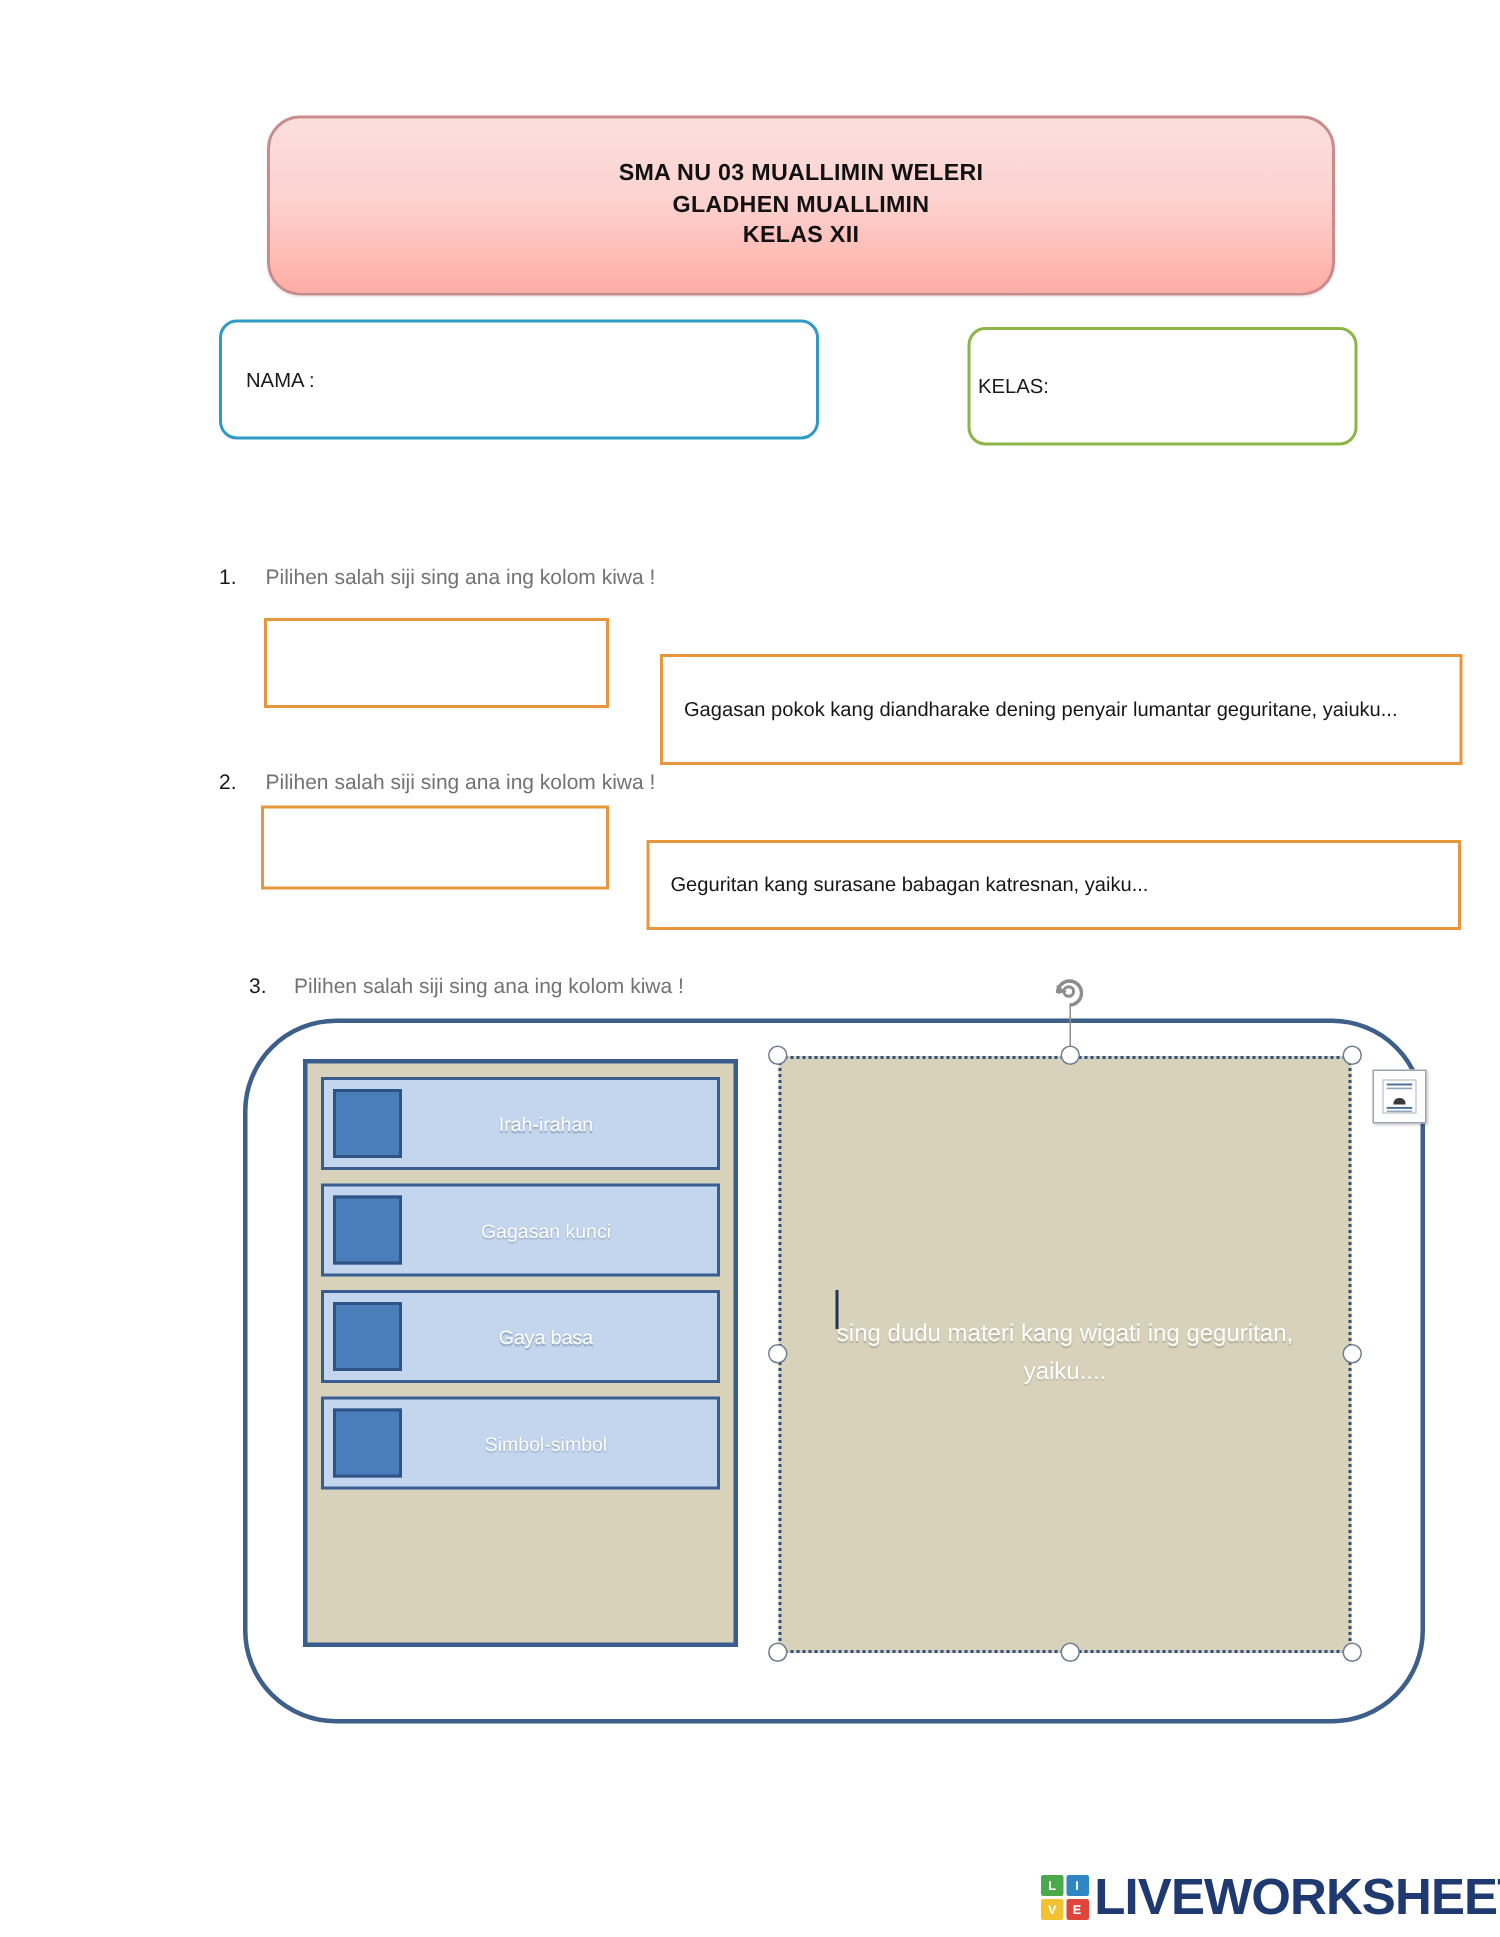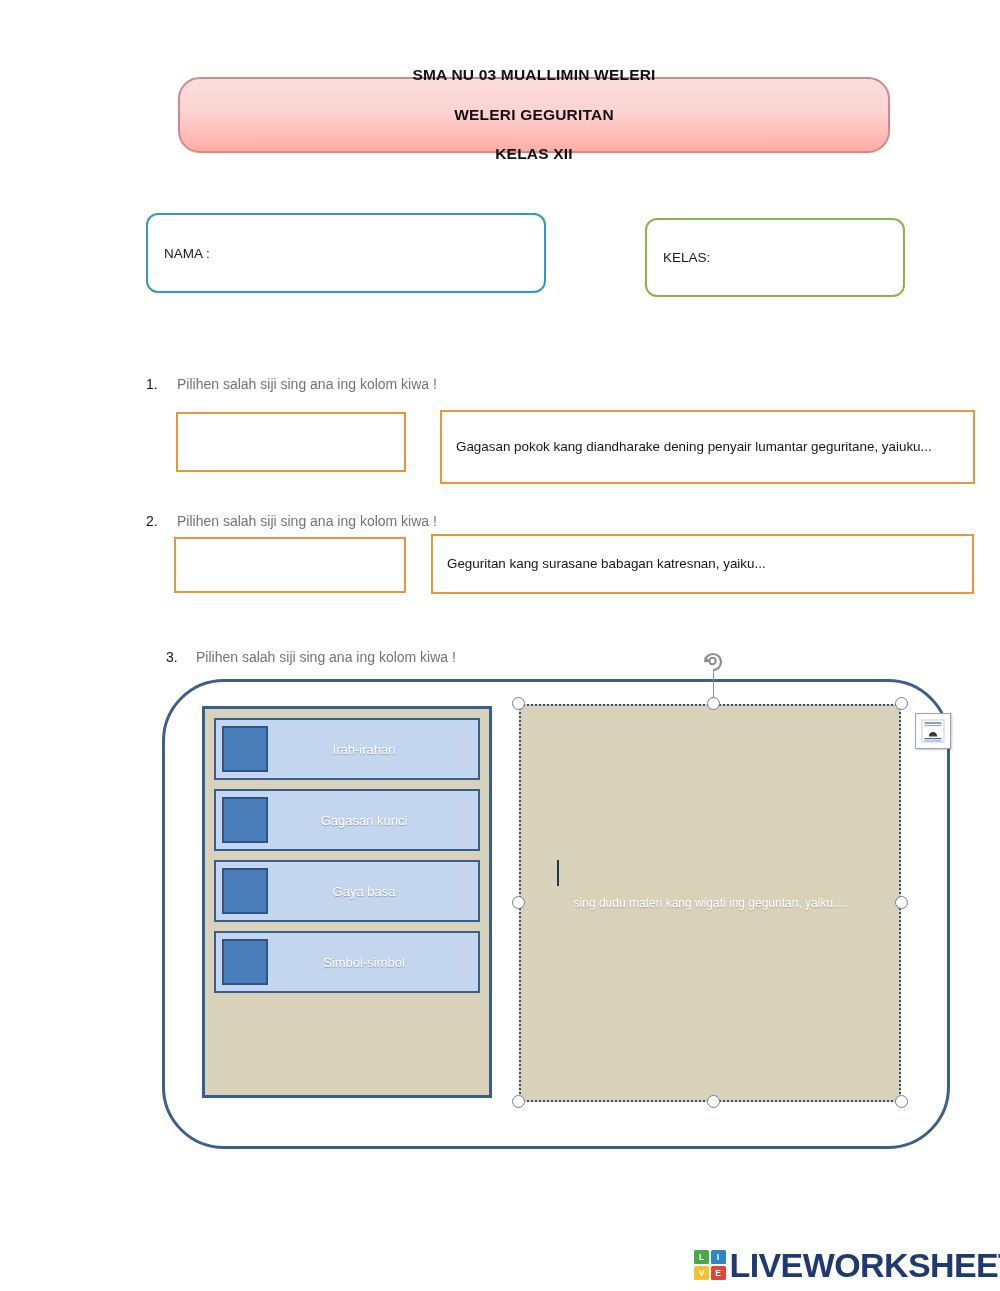--- a/index.html
+++ b/index.html
@@ -15,30 +15,30 @@
     color: #111111;
     overflow: hidden;
   }
 
   
   .header-banner {
     position: absolute;
     left: 178px;
     top: 77px;
     width: 712px;
-    height: 76px;
+    height: 120px;
     box-sizing: border-box;
     border: 2px solid #c98b8b;
     border-radius: 22px;
     background: linear-gradient(180deg, #fbdedd 0%, #fcd3d1 45%, #ffada4 100%);
     display: flex;
     flex-direction: column;
     align-items: center;
     justify-content: center;
-    gap: 21px;
+    gap: 2px;
     box-shadow: 0 1px 2px rgba(0,0,0,0.10);
   }
   .header-line {
     font-size: 15.5px;
     font-weight: bold;
     letter-spacing: 0.2px;
     color: #111111;
     line-height: 1.22;
     text-align: center;
   }
@@ -63,21 +63,21 @@
     left: 645px;
     top: 218px;
     width: 260px;
     height: 79px;
     box-sizing: border-box;
     border: 2.5px solid #8cb546;
     border-radius: 12px;
     background: #ffffff;
     display: flex;
     align-items: center;
-    padding-left: 16px;
+    padding-left: 5px;
   }
   .id-label {
     font-size: 13.5px;
     color: #1a1a1a;
   }
   .q-number {
     position: absolute;
     font-size: 14px;
     color: #161616;
   }
@@ -94,20 +94,21 @@
     background: #ffffff;
   }
   .question-box {
     position: absolute;
     box-sizing: border-box;
     border: 2.5px solid #e8963c;
     background: #ffffff;
     display: flex;
     align-items: center;
     padding: 8px 14px;
+    margin-top: 26px;
   }
   .question-text {
     font-size: 13.4px;
     line-height: 1.65;
     color: #161616;
   }
 
   
   #q1-number { left: 146px; top: 376px; }
   #q1-prompt { left: 177px; top: 376px; }
@@ -204,21 +205,21 @@
     height: 398px;
     box-sizing: border-box;
     background: #d8d2bb;
     border: 2px dotted #2f4f7f;
     display: flex;
     align-items: center;
     justify-content: center;
     padding: 0 18px;
   }
   .text-shape-text {
-    font-size: 12px;
+    font-size: 16px;
     line-height: 1.55;
     color: #ffffff;
     text-align: center;
     text-shadow: 0 1px 1px rgba(90,90,70,0.35);
   }
   .caret {
     position: absolute;
     left: 38px;
     top: 156px;
     width: 1.5px;
@@ -310,21 +311,21 @@
     letter-spacing: -0.6px;
     color: #1f3a70;
     line-height: 1;
   }
 </style>
 </head>
 <body>
 
 <div class="header-banner">
   <div class="header-line">SMA NU 03 MUALLIMIN WELERI</div>
-  <div class="header-line">WELERI GEGURITAN</div>
+  <div class="header-line">GLADHEN MUALLIMIN</div>
   <div class="header-line">KELAS XII</div>
 </div>
 
 <div class="nama-box">
   <span class="id-label">NAMA :</span>
 </div>
 <div class="kelas-box">
   <span class="id-label">KELAS:</span>
 </div>
 

